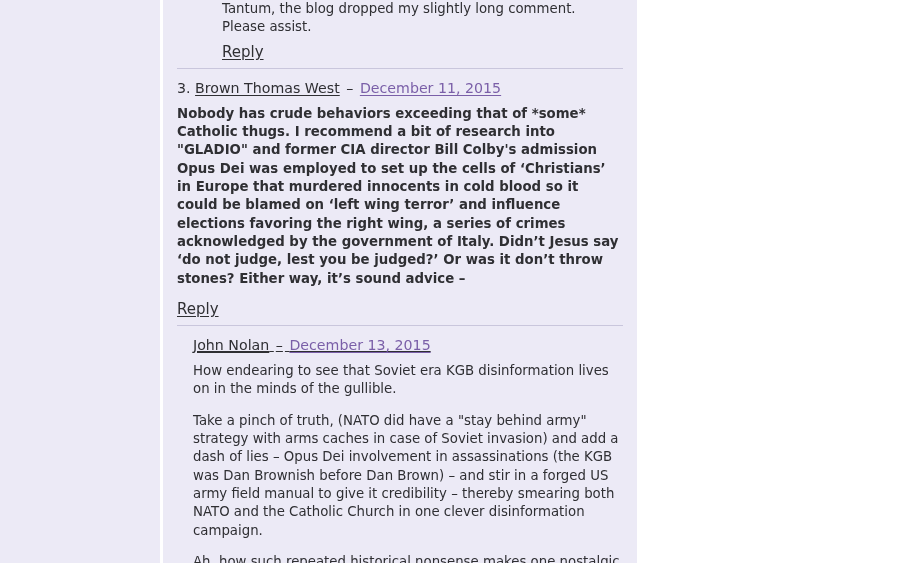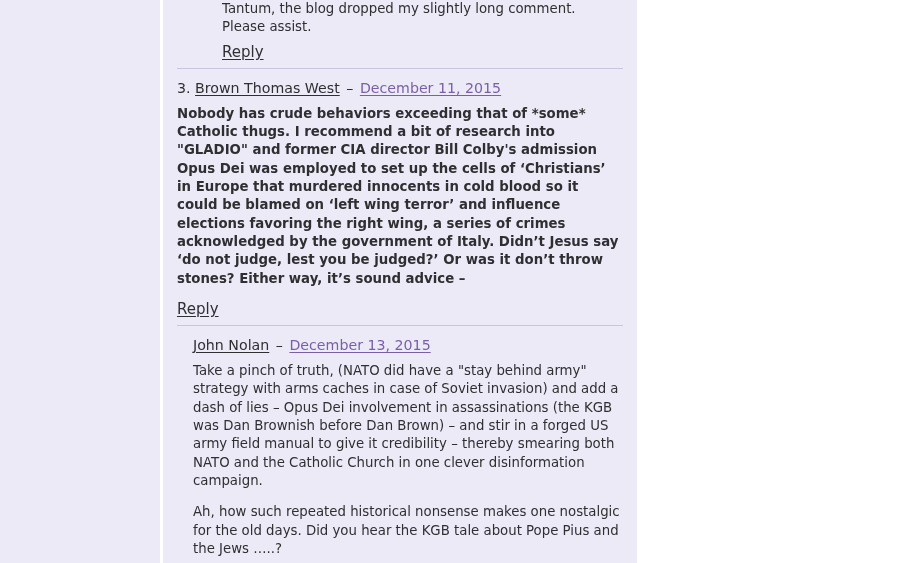--- a/index.html
+++ b/index.html
@@ -142,20 +142,21 @@
   
   .depth1 {
     padding-left: 16px;
   }
   .depth1 .comment-body {
     padding-left: 0px;
     padding-right: 0px;
   }
   .depth1 .comment-meta {
     padding-left: 0px;
+    text-decoration: underline;
   }
   .spacer-6 { height: 6px; }
 </style>
 </head>
 <body>
 
 <div class="page">
 
   <div class="left-gutter"></div>
   <div class="left-gutter-edge"></div>
@@ -191,20 +192,21 @@
         <div class="divider"></div>
       </div>
 
       <div class="comment depth1">
         <div class="comment-meta">
           <span class="author">John Nolan</span>
           <span class="sep">–</span>
           <span class="date">December 13, 2015</span>
         </div>
         <div class="comment-body">
+          <p>How endearing to see that Soviet era KGB disinformation lives on in the minds of the gullible.</p>
           <p>Take a pinch of truth, (NATO did have a "stay behind army" strategy with arms caches in case of Soviet invasion) and add a dash of lies – Opus Dei involvement in assassinations (the KGB was Dan Brownish before Dan Brown) – and stir in a forged US army field manual to give it credibility – thereby smearing both NATO and the Catholic Church in one clever disinformation campaign.</p>
           <p>Ah, how such repeated historical nonsense makes one nostalgic for the old days. Did you hear the KGB tale about Pope Pius and the Jews …..?</p>
         </div>
 
       </div>
 
     </div>
   </div>
 </div>
 

